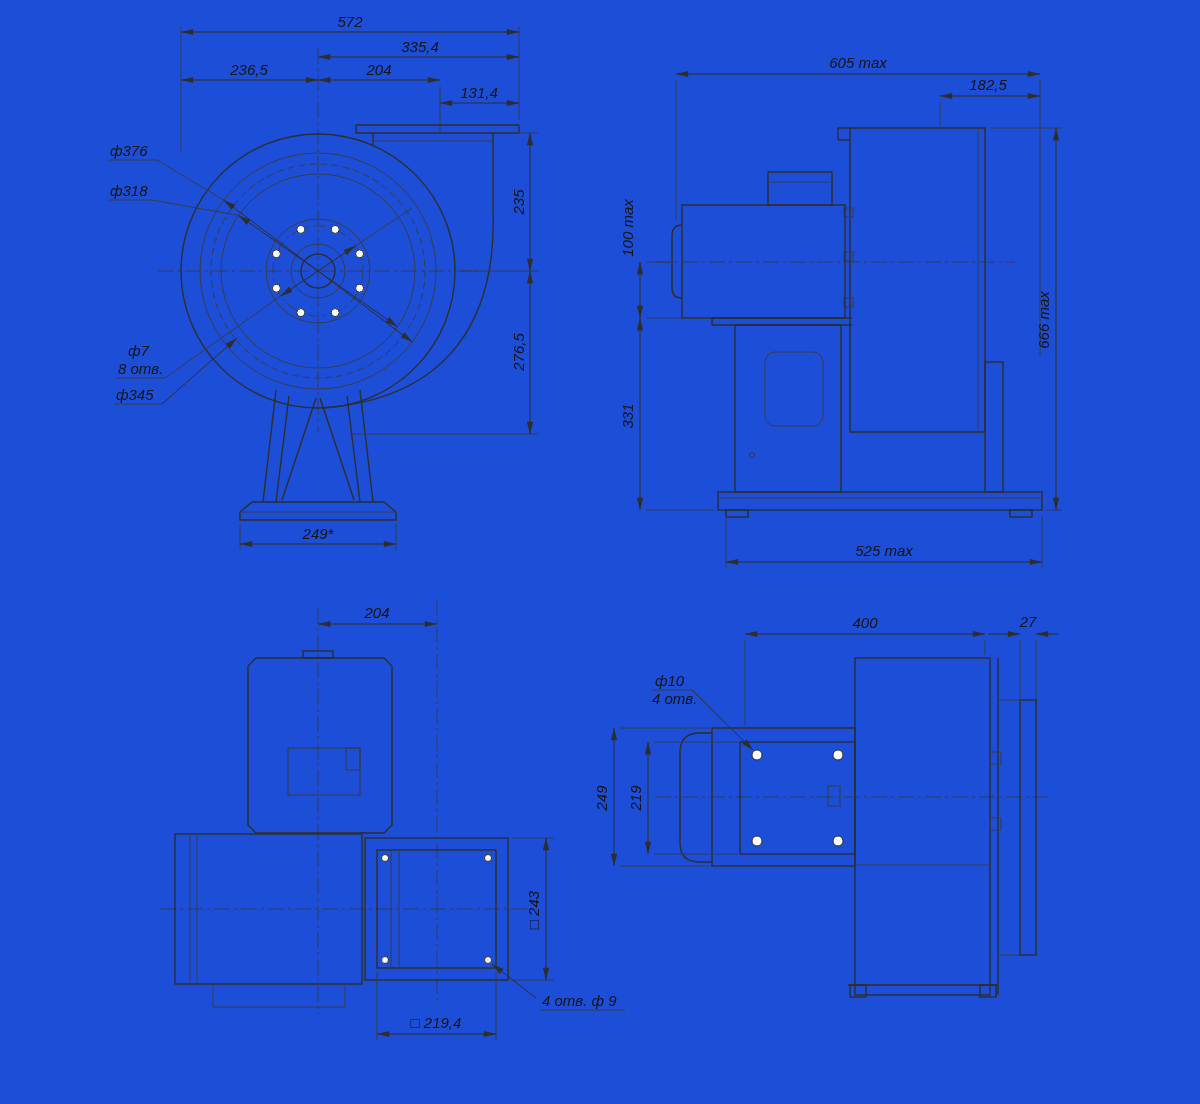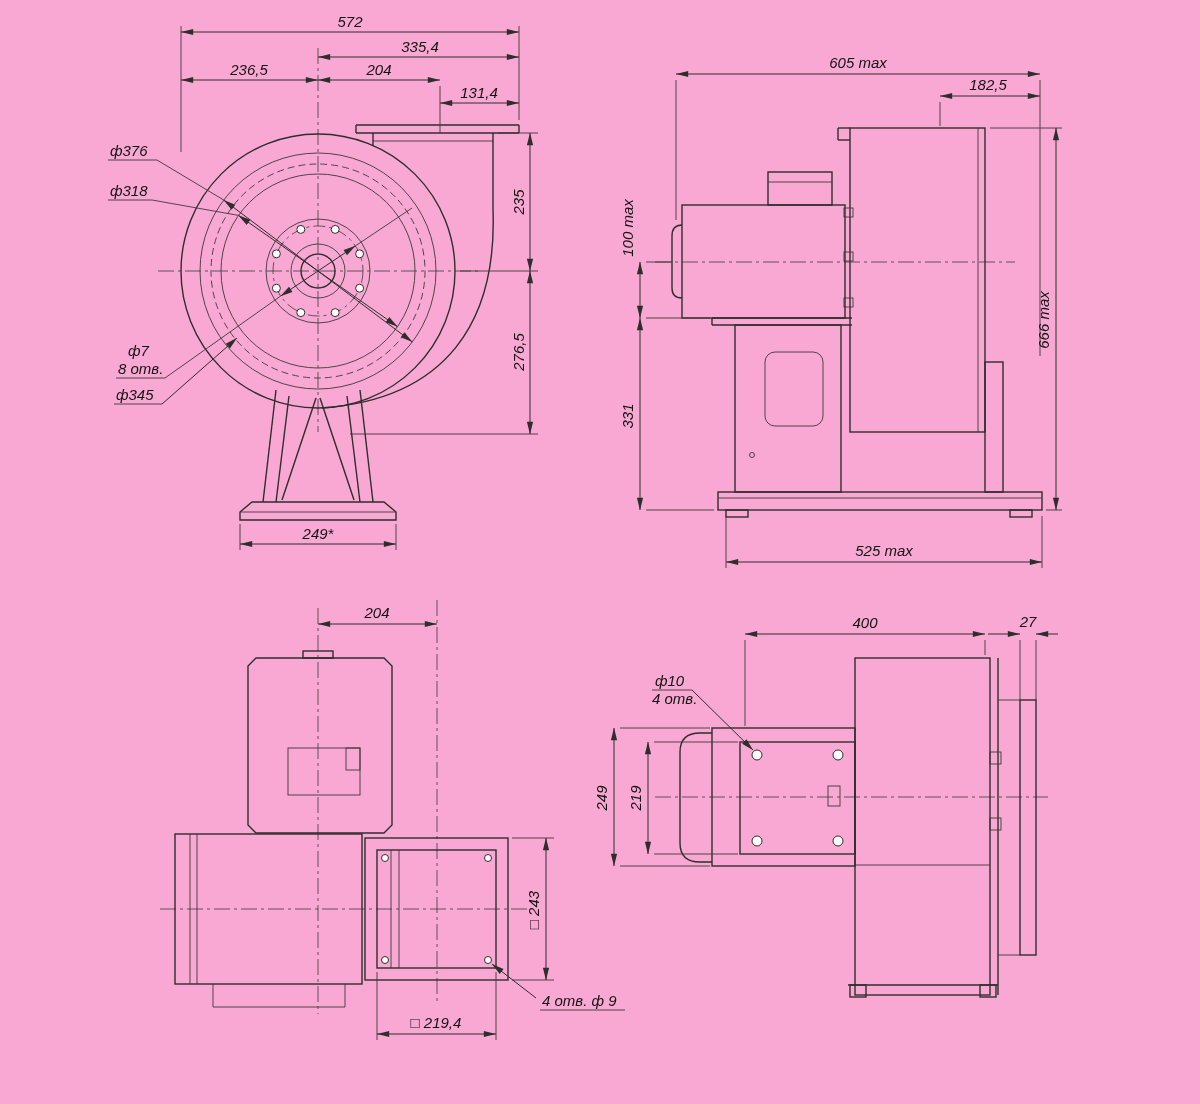--- a/index.html
+++ b/index.html
@@ -1,16 +1,16 @@
 <!DOCTYPE html>
 <html><head>
 <meta charset="utf-8">
 <style>
   html,body{margin:0;padding:0;background:#ffffff;}
-  .canvas{width:1200px;height:1104px;background:#f9a8d4;position:relative;}
+  .canvas{width:1200px;height:1104px;background:#1d4ed8;position:relative;}
   svg{display:block;}
   .ln{stroke:#2e2e2e;stroke-width:1.4;fill:none;}
   .th{stroke:#3a3a3a;stroke-width:0.9;fill:none;}
   .dim{stroke:#2e2e2e;stroke-width:1;fill:none;}
   .cl{stroke:#3a3a3a;stroke-width:0.8;fill:none;stroke-dasharray:16 4 3 4;}
   .dsh{stroke:#3a3a3a;stroke-width:0.9;fill:none;stroke-dasharray:7 4;}
   .clc{stroke:#3a3a3a;stroke-width:0.8;fill:none;stroke-dasharray:12 4 3 4;}
   .hole{fill:#ffffff;stroke:#2e2e2e;stroke-width:1;}
   .txt{font:italic 15px "Liberation Sans", sans-serif;fill:#141414;}
 </style>

